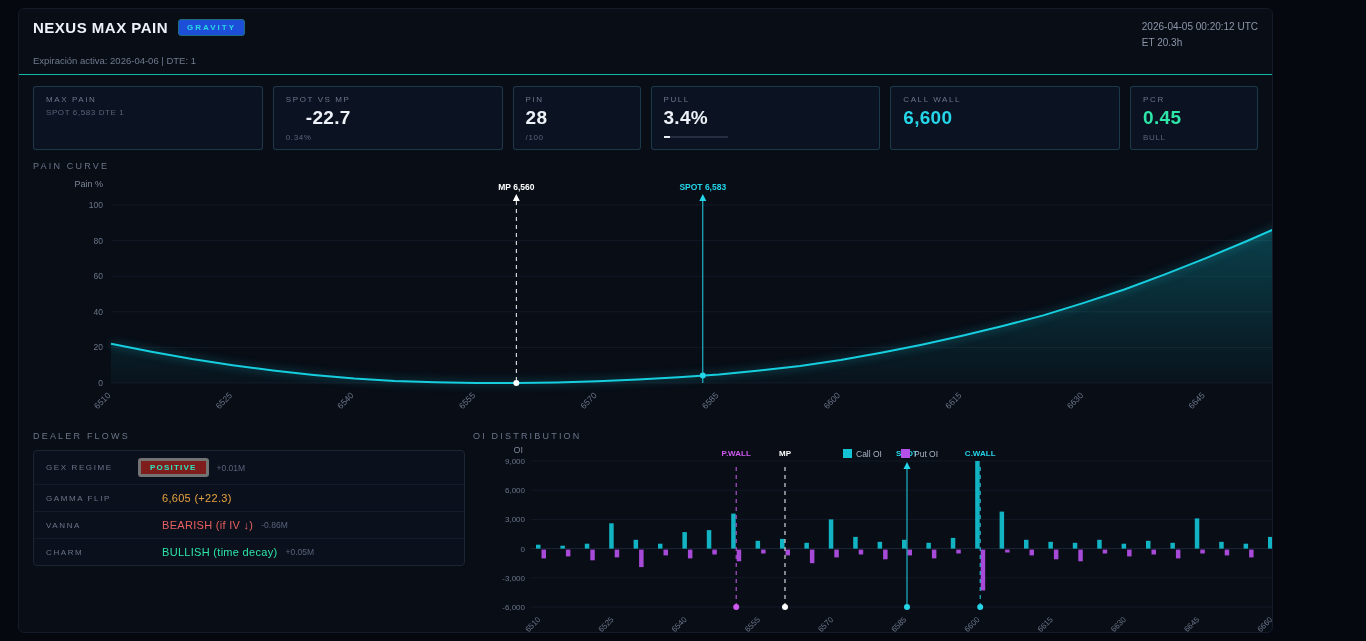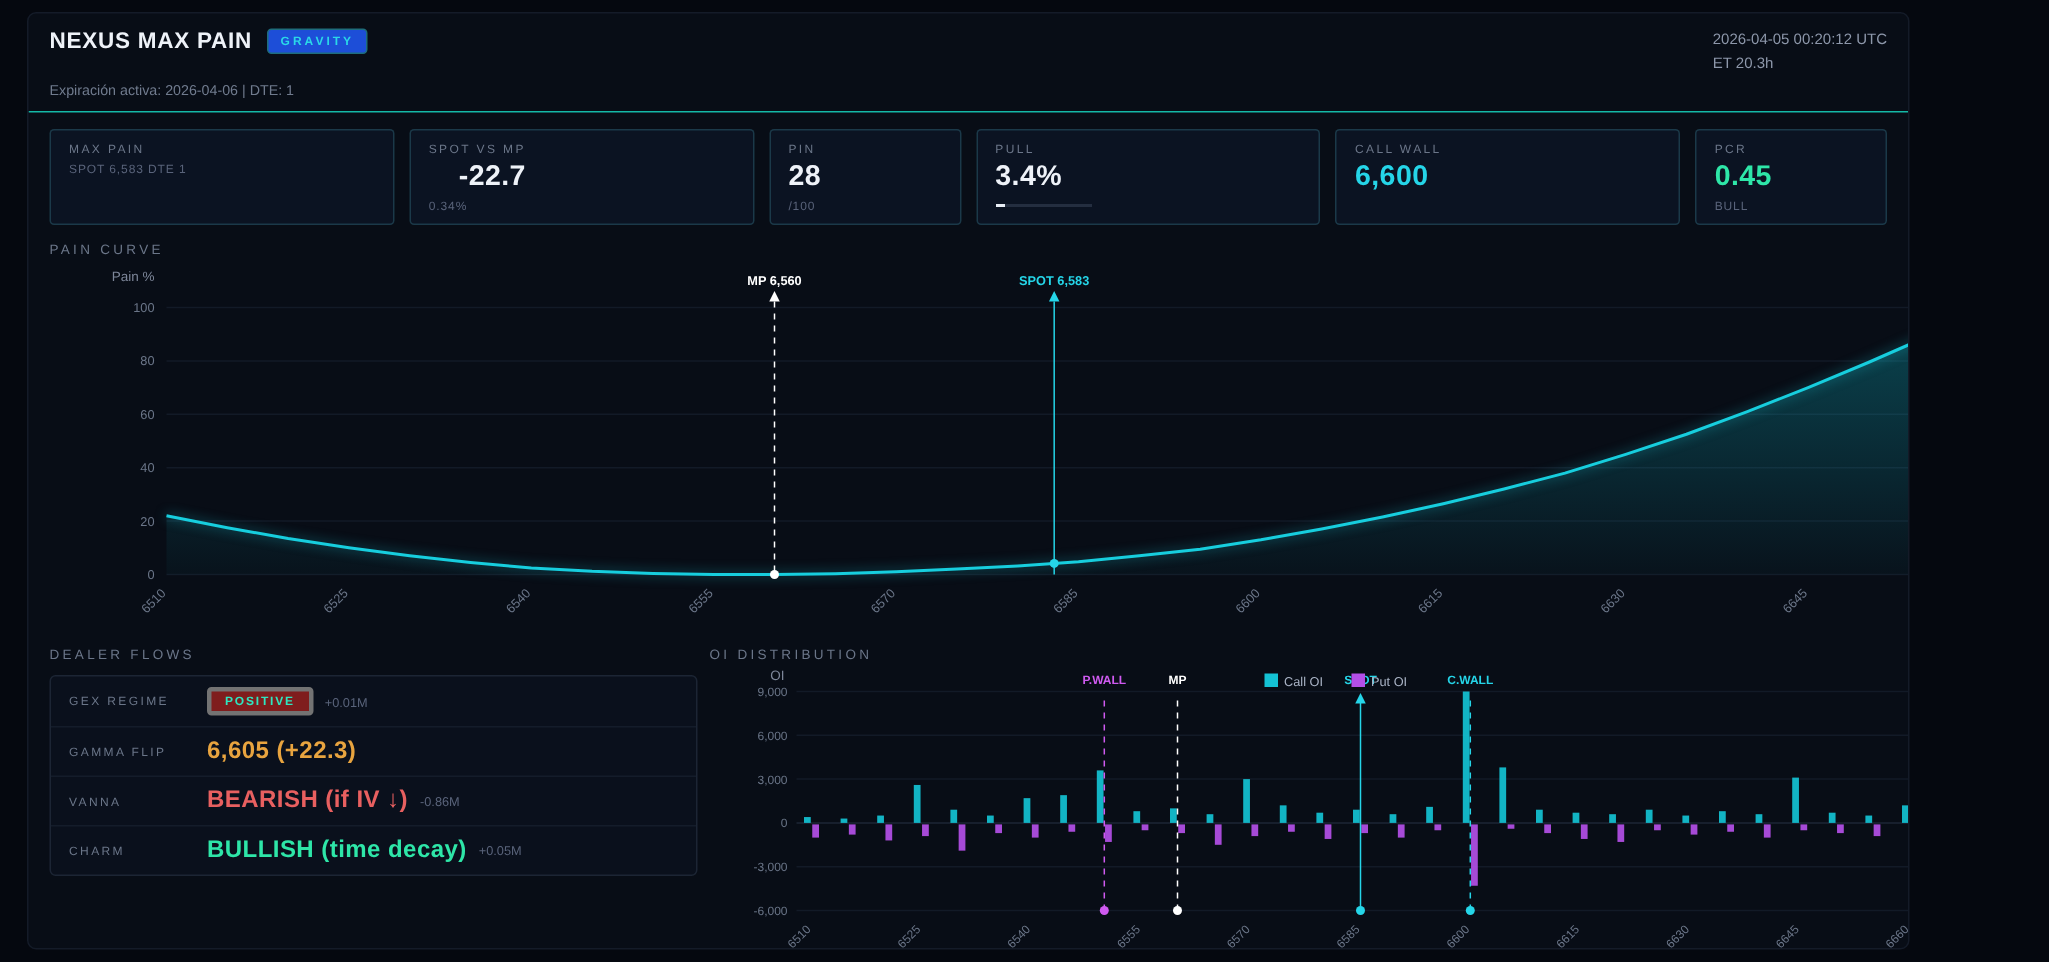--- a/index.html
+++ b/index.html
@@ -38,21 +38,21 @@
   .chart-box { margin-top:2px; }
   svg { font-family:"Liberation Sans", sans-serif; display:block; }
 
   
   .bottom-row { display:flex; gap:8px; padding:6px 14px 0; align-items:flex-start; }
   .flows { width:432px; flex:none; }
   .flows-panel { border:1px solid #1c2534; border-radius:4px; margin-top:9px; background:#0a101c; }
   .flow-row { display:flex; align-items:center; padding:7px 12px; border-bottom:1px solid #141c2a; }
   .flow-row:last-child { border-bottom:none; }
   .flow-label { width:92px; flex:none; font-size:8px; letter-spacing:1.6px; color:#6b7689; }
-  .flow-value { font-size:16px; font-weight:bold; letter-spacing:0.3px; }
+  .flow-value { font-size:11px; font-weight:normal; letter-spacing:0.3px;margin-left:24px; }
   .flow-badge { font-size:8px; font-weight:bold; letter-spacing:1.2px;
     border:3px solid #737373; background:#7f1d1d; padding:2px 9px; border-radius:3px; }
   .flow-extra { font-size:8.5px; color:#59637a; margin-left:8px; }
   .oi-section { flex:1; min-width:0; }
 </style>
 </head>
 <body>
 
 <div class="app">
 

